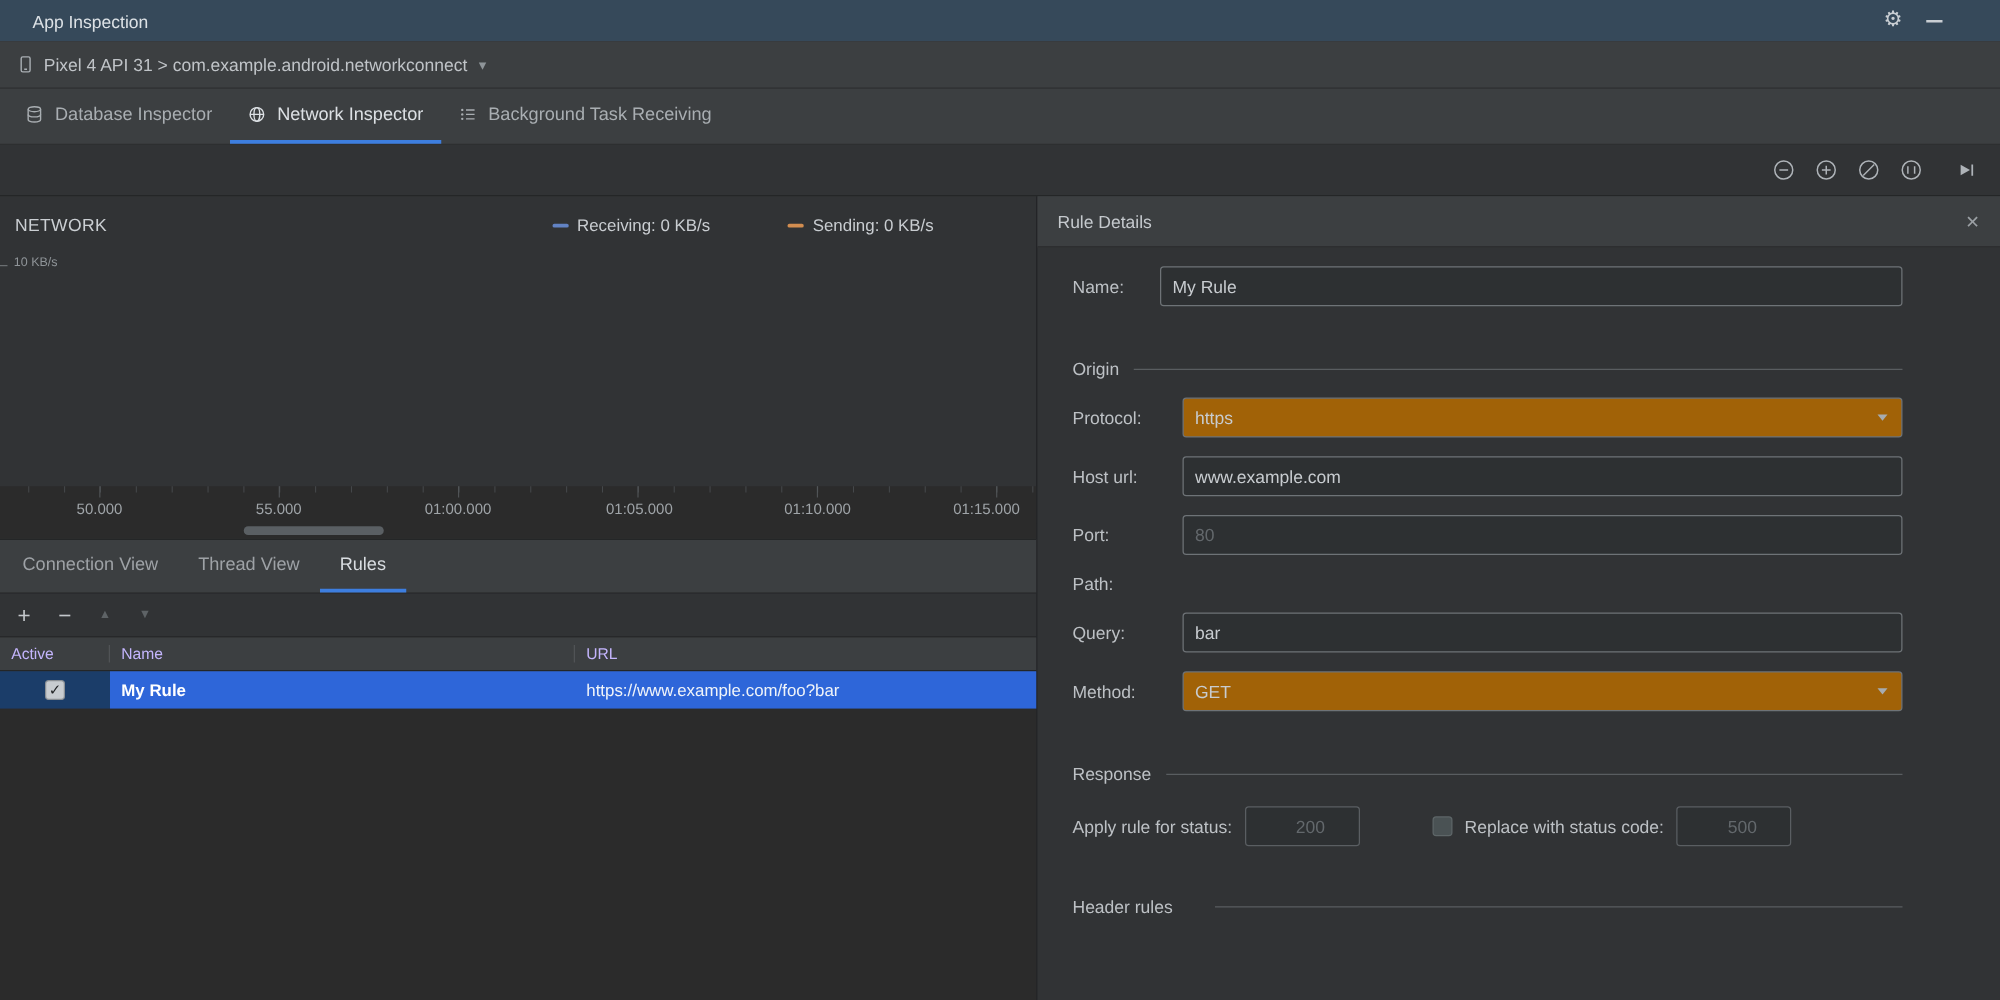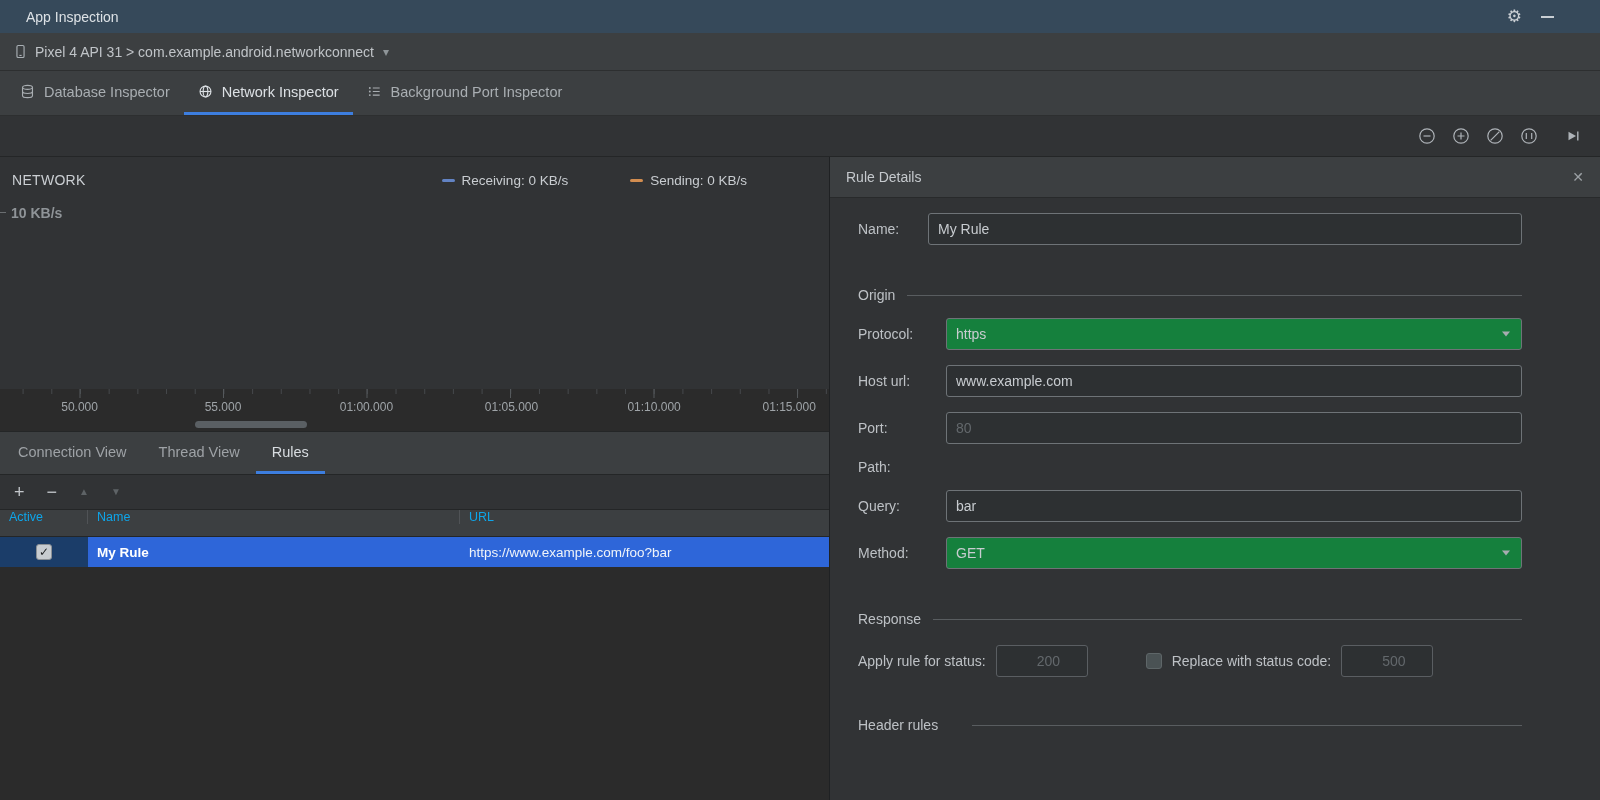--- a/index.html
+++ b/index.html
@@ -37,21 +37,21 @@
   .left-pane { flex:0 0 830px; width:830px; display:flex; flex-direction:column; border-right:1px solid #1f2123; background:#313335; min-height:0; }
   .right-pane { flex:1; display:flex; flex-direction:column; background:#313335; min-width:0; }
 
   
   .chart-header { height:46px; display:flex; align-items:center; padding:0 82px 0 12px; gap:62px; flex:0 0 46px; }
   .chart-title { color:#cbcfd3; font-size:14px; margin-right:auto; letter-spacing:.3px; }
   .legend-item { display:flex; align-items:center; gap:7px; color:#c9cdd1; font-size:13.5px; }
   .swatch { width:13px; height:3px; border-radius:2px; }
 
   .chart-plot { flex:0 0 186px; position:relative; }
-  .y-label { position:absolute; top:2px; left:11px; font-size:14px; color:#8f9498;font-weight:bold; }
+  .y-label { position:absolute; top:2px; left:11px; font-size:10px; color:#8f9498; }
   .y-label::before { content:""; position:absolute; left:-11px; top:7px; width:6px; height:1px; background:#6a6e71; }
 
   .timeline { height:30px; background:#2b2b2b; position:relative; flex:0 0 30px; }
   .ticks-minor { position:absolute; top:0; left:0; right:0; height:5px;
     background-image:linear-gradient(to right,#45484b 0,#45484b 1px,transparent 1px);
     background-size:28.7px 5px; background-position-x:22.6px; background-repeat:repeat-x; }
   .ticks-major { position:absolute; top:0; left:0; right:0; height:9px;
     background-image:linear-gradient(to right,#55595c 0,#55595c 1px,transparent 1px);
     background-size:143.5px 9px; background-position-x:79.5px; background-repeat:repeat-x; }
   .tick-label { position:absolute; top:11px; transform:translateX(-50%); font-size:12px; color:#9fa4a8; white-space:nowrap; }
@@ -63,21 +63,21 @@
   .view-tabs { height:44px; background:#3c3f41; border-top:1px solid #242627; border-bottom:1px solid #242627; display:flex; align-items:stretch; padding:0 2px; flex:0 0 44px; }
   .vtab { display:flex; align-items:center; padding:0 16px; font-size:14.5px; color:#9ea2a6; border-bottom:3px solid transparent; cursor:default; }
   .vtab.selected { color:#d9dde1; border-bottom:3px solid #3d7edf; }
 
   
   .rules-toolbar { height:35px; background:#313335; border-bottom:1px solid #242627; display:flex; align-items:center; gap:22px; padding:0 14px; flex:0 0 35px; }
   .tool-glyph { color:#c3c7cb; font-size:18px; line-height:1; cursor:default; }
   .tool-glyph.disabled { color:#5e6366; font-size:10px; }
 
   
-  .thead { height:27px; background:#3c3f41; border-bottom:1px solid #242627; display:flex; align-items:flex-start; font-size:12.5px; color:#0ea5e9; flex:0 0 27px; }
+  .thead { height:27px; background:#3c3f41; border-bottom:1px solid #242627; display:flex; align-items:center; font-size:12.5px; color:#c4b5fd; flex:0 0 27px; }
   .thead > div { display:flex; align-items:center; padding-left:9px; }
   .col-active { flex:0 0 88px; }
   .col-name { flex:0 0 372px; }
   .col-url { flex:1; }
   .thead .col-active, .thead .col-name { border-right:1px solid #505356; }
 
   .trow { height:30px; display:flex; align-items:stretch; font-size:13.5px; flex:0 0 30px; }
   .cell-active { flex:0 0 88px; display:flex; align-items:center; justify-content:center; }
   .cell-name { flex:0 0 372px; display:flex; align-items:center; padding-left:9px; color:#ffffff; font-weight:700; }
   .cell-url { flex:1; display:flex; align-items:center; padding-left:9px; color:#f0f4f9; }
@@ -92,21 +92,21 @@
 
   .field-row { display:flex; align-items:center; margin-top:15px; }
   .field-row > label { flex:0 0 88px; color:#bdc1c5; font-size:14px; }
   .name-row { margin-top:13px; }
   .name-row > label { flex:0 0 70px; }
 
   input.text { flex:1; min-width:0; height:32px; background:#2d3032; border:1px solid #6e7377; border-radius:3px; color:#c8ccd0; font-size:14px; padding:0 9px; font-family:inherit; outline:none; }
   input.small { flex:0 0 92px; width:92px; border-color:#5a5e62; }
   ::placeholder { color:#63686c; opacity:1; }
 
-  .combo { flex:1; height:32px; border:1px solid #6e7377; border-radius:3px; background:#15803d; display:flex; align-items:center; padding:0 9px; color:#c8ccd0; font-size:14px; position:relative; cursor:default; }
+  .combo { flex:1; height:32px; border:1px solid #6e7377; border-radius:3px; background:#a16207; display:flex; align-items:center; padding:0 9px; color:#c8ccd0; font-size:14px; position:relative; cursor:default; }
   .combo-arrow { position:absolute; right:11px; top:50%; transform:translateY(-50%); width:0; height:0; border-left:4.5px solid transparent; border-right:4.5px solid transparent; border-top:5.5px solid #a7acb0; }
 
   .section-header { display:flex; align-items:center; margin-top:42px; color:#bdc1c5; font-size:14px; }
   .section-header.header-rules { margin-top:40px;gap:22px; }
   .section-header .line { flex:1; height:1px; background:#595d60; margin-left:12px; }
 
   .response-row { display:flex; align-items:center; margin-top:18px; color:#bdc1c5; font-size:14px; }
   .response-row input.small { margin-left:10px;padding-left:40px; }
   .checkbox-unchecked { width:16px; height:16px; background:#4a5254; border:1px solid #5e6668; border-radius:3px; margin-left:58px; flex:0 0 16px; }
   .response-row .replace-label { margin-left:10px; }
@@ -148,21 +148,21 @@
       </svg>
       <span>Network Inspector</span>
     </div>
     <div class="tab">
       <svg width="15" height="15" viewBox="0 0 16 16" fill="none" stroke="currentColor" stroke-width="1.2">
         <path d="M6.2 4.2h7.3M6.2 8h7.3M6.2 11.8h7.3"></path>
         <circle cx="3" cy="4.2" r="1" fill="currentColor" stroke="none"></circle>
         <circle cx="3" cy="8" r="1" fill="currentColor" stroke="none"></circle>
         <circle cx="3" cy="11.8" r="1" fill="currentColor" stroke="none"></circle>
       </svg>
-      <span>Background Port Inspector</span>
+      <span>Background Task Receiving</span>
     </div>
   </nav>
 
   <div class="zoom-toolbar">
     <svg width="18" height="18" viewBox="0 0 18 18" fill="none" stroke="currentColor" stroke-width="1.2">
       <circle cx="9" cy="9" r="7.2"></circle>
         <path d="M5.5 9h7"></path>
     </svg>
     <svg width="18" height="18" viewBox="0 0 18 18" fill="none" stroke="currentColor" stroke-width="1.2">
       <circle cx="9" cy="9" r="7.2"></circle>

